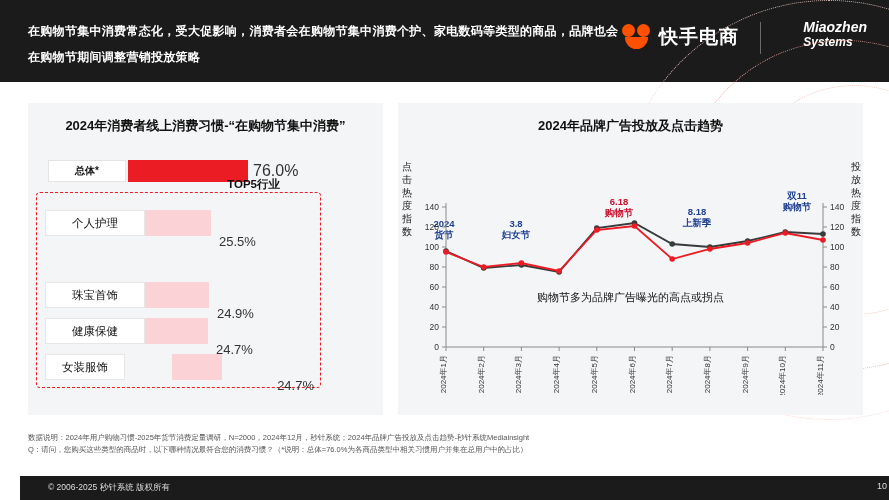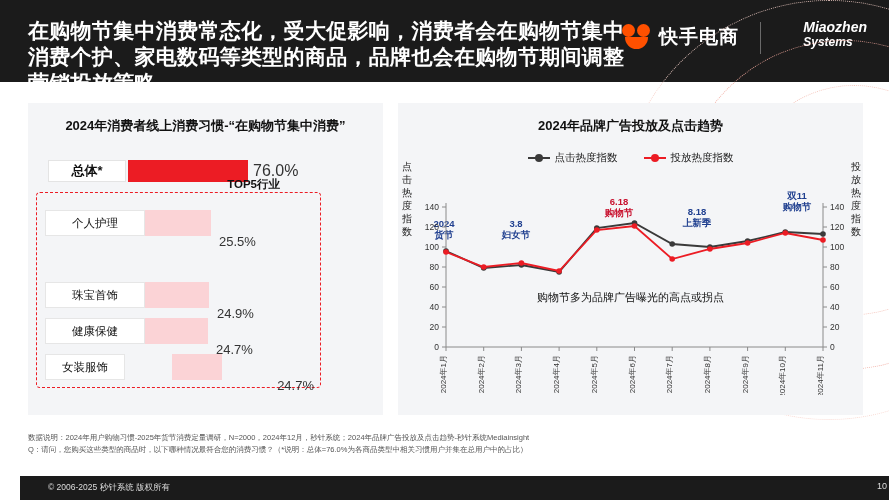--- a/index.html
+++ b/index.html
@@ -11,21 +11,21 @@
     overflow: hidden;
   }
   
   .header {
     position: absolute; left: 0; top: 0; width: 889px; height: 82px;
     background: #1b1b1b;
     color: #fff;
   }
   .header-title {
     position: absolute; left: 28px; top: 18px; width: 600px;
-    font-size: 21px; font-weight: bold; line-height: 26px;
+    font-size: 12px; font-weight: bold; line-height: 26px;
     letter-spacing: .3px;
   }
   .logo-ks {
     position: absolute; right: 150px; top: 22px;
     display: flex; align-items: center; gap: 7px;
   }
   .ks-mark { width: 30px; height: 30px; position: relative; }
   .ks-mark .c1, .ks-mark .c2 {
     position: absolute; border-radius: 50%; background: #ff5000;
   }
@@ -61,21 +61,21 @@
     position: absolute; left: 28px; top: 103px; width: 355px; height: 312px;
     background: #f4f5f7;
   }
   .panel-left-title {
     position: absolute; left: 0; top: 14px; width: 355px; text-align: center;
     font-size: 13px; font-weight: bold; color: #111;
   }
   .ov-label {
     position: absolute; left: 48px; top: 160px; width: 78px; height: 22px;
     background: #fff; border: 1px solid #e4e4e4;
-    font-size: 13px; font-weight: bold; color: #111;
+    font-size: 10px; font-weight: bold; color: #111;
     display: flex; align-items: center; justify-content: center;
   }
   .ov-bar {
     position: absolute; left: 128px; top: 160px; height: 22px; width: 120px;
     background: #ec1c24;
   }
   .ov-value {
     position: absolute; left: 253px; top: 162px;
     font-size: 16px; color: #333;
   }
@@ -209,34 +209,20 @@
   </div>
   <div class="top5-row" style="top:160px;gap:47px;">
     <div class="top5-name">女装服饰</div>
     <div class="top5-bar" style="width:63px;"></div>
     <div class="top5-val">24.7%</div>
   </div>
 </div>
 
 <div class="panel-right">
   <div class="panel-right-title">2024年品牌广告投放及点击趋势</div>
-  <div class="legend">
-    <div class="legend-item">
-      <span class="legend-line" style="background:#3a3a3a;">
-        <span class="dot" style="background:#3a3a3a;"></span>
-      </span>
-      <span>点击热度指数</span>
-    </div>
-    <div class="legend-item">
-      <span class="legend-line" style="background:#ec1c24;">
-        <span class="dot" style="background:#ec1c24;"></span>
-      </span>
-      <span>投放热度指数</span>
-    </div>
-  </div>
 </div>
 
 <div class="axis-label-left">点<br>击<br>热<br>度<br>指<br>数</div>
 <div class="axis-label-right">投<br>放<br>热<br>度<br>指<br>数</div>
 
 <div class="annot" style="left:421px; top:218px; width:46px;">
   <span>2024</span><br><span>货节</span>
 </div>
 <div class="annot" style="left:493px; top:218px; width:46px;">
   <span>3.8</span><br><span>妇女节</span>

